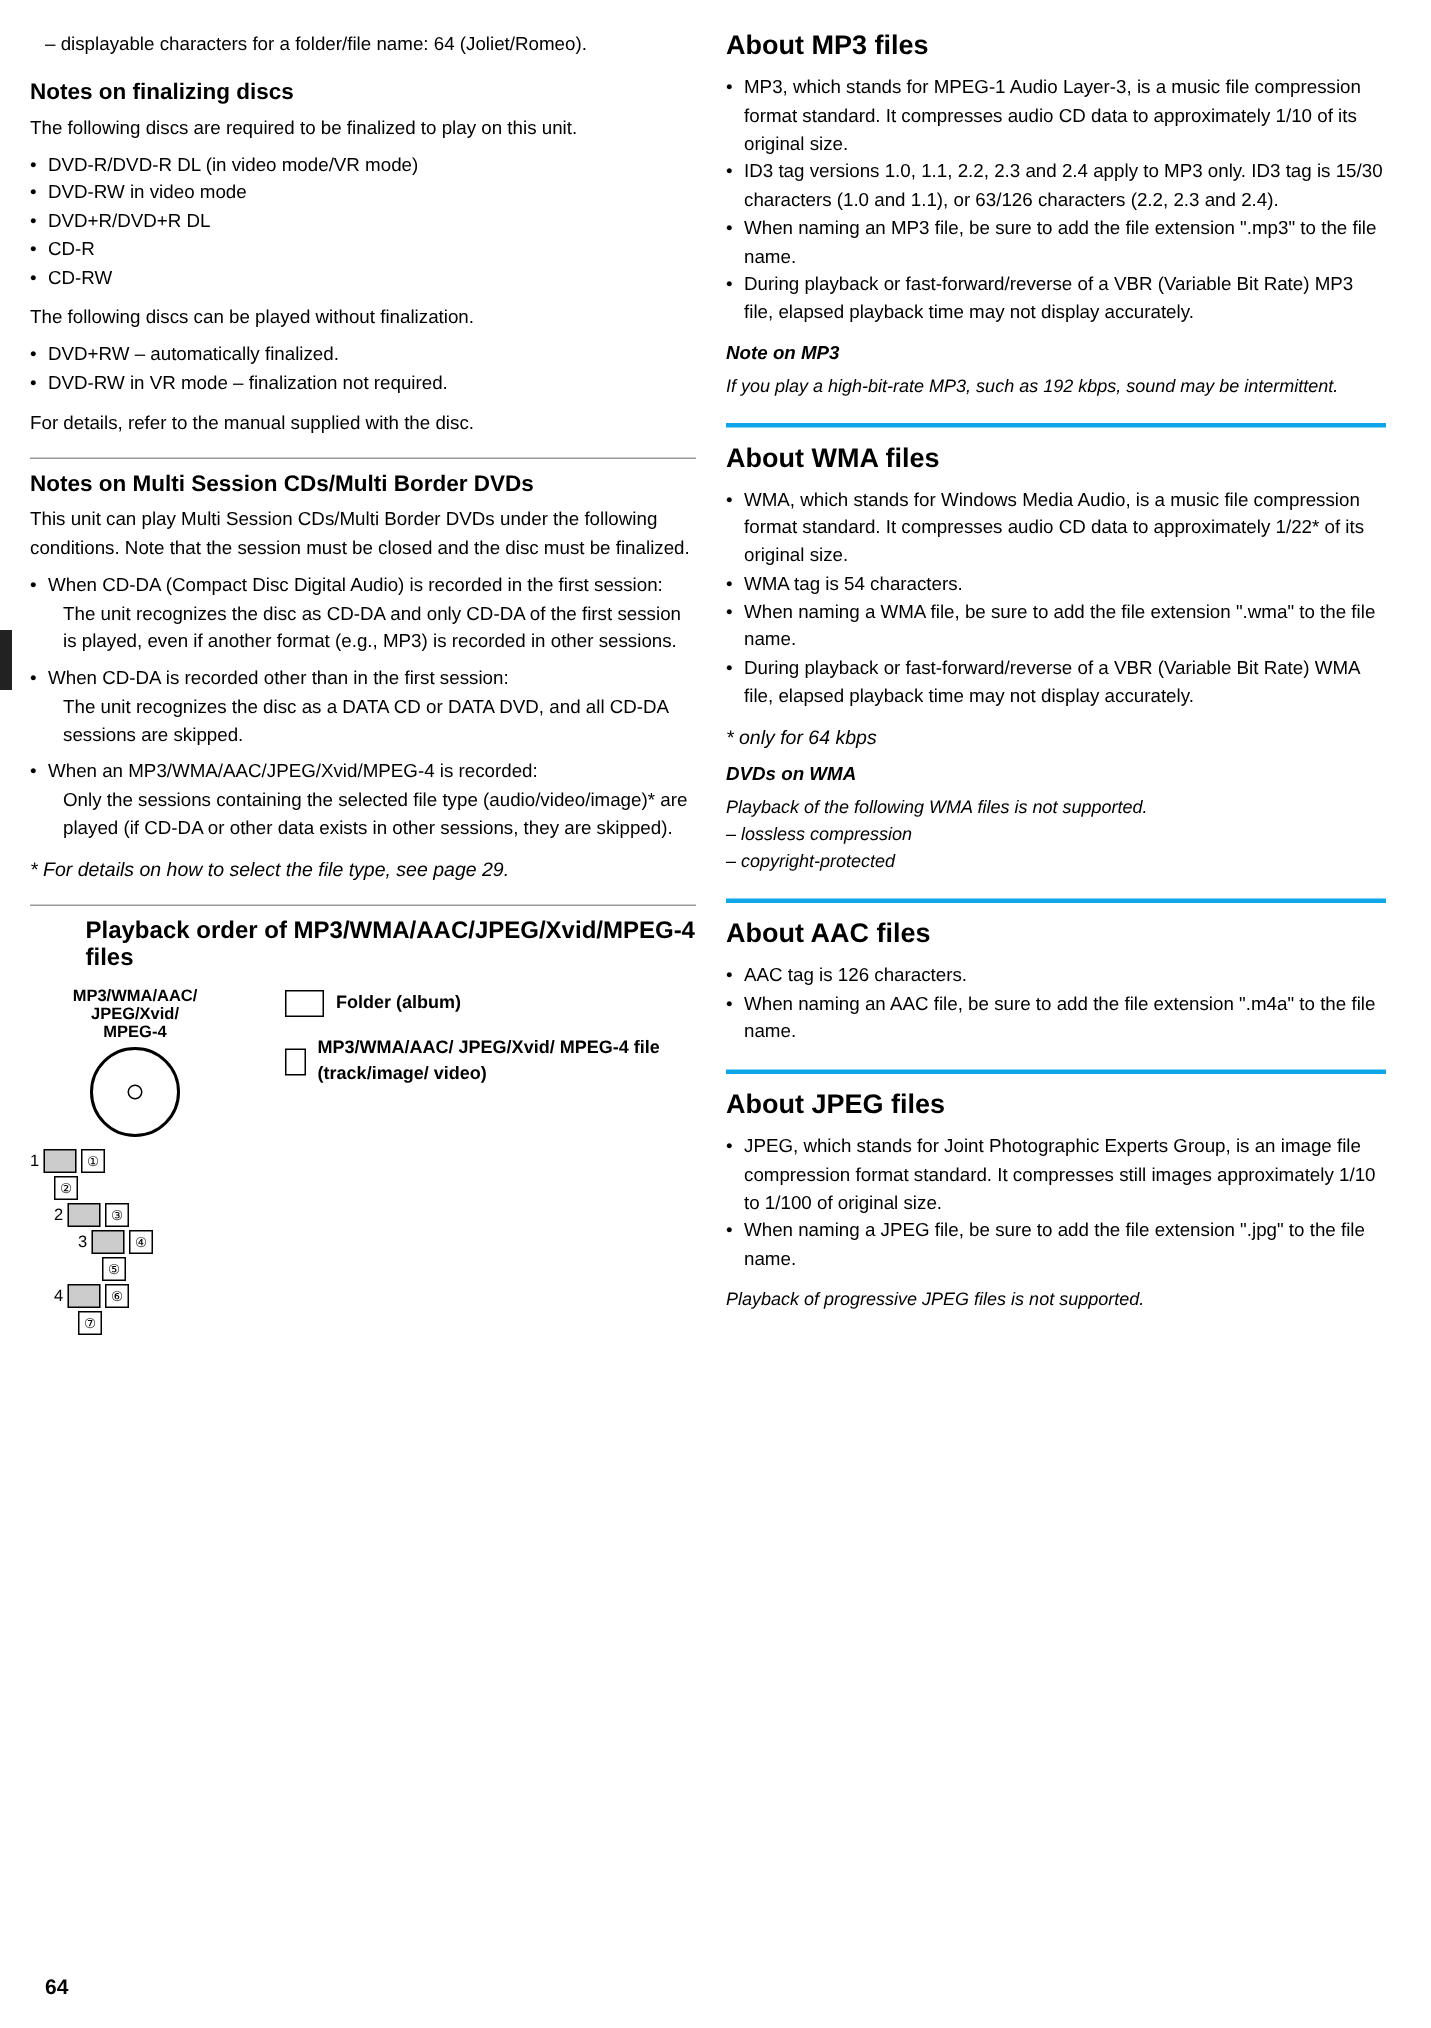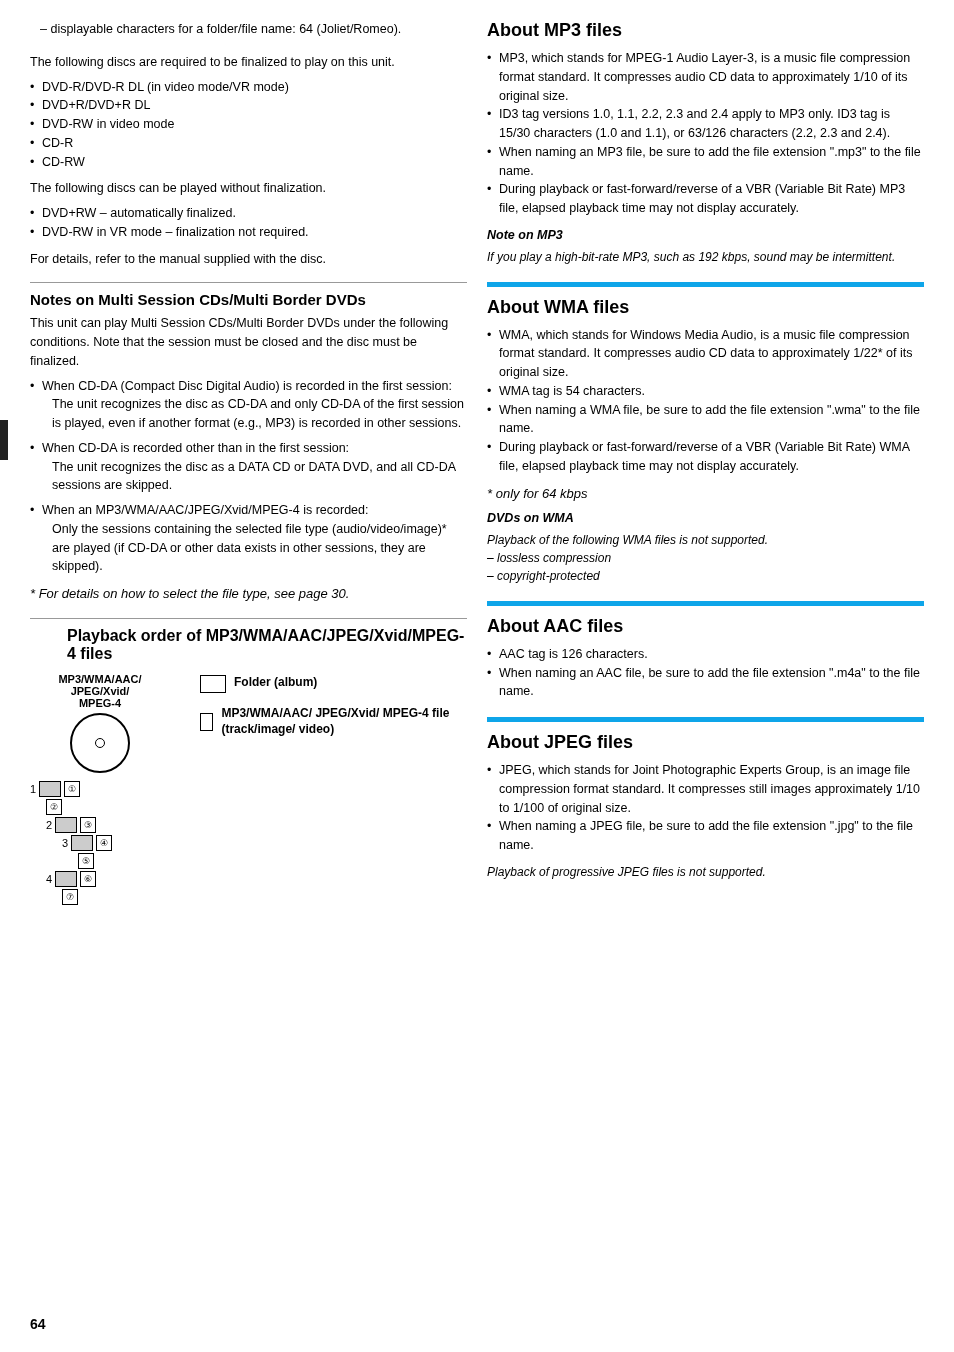--- a/index.html
+++ b/index.html
@@ -7,21 +7,21 @@
       background: #fff;
       font-family: Arial, Helvetica, sans-serif;
       font-size: 13px;
       color: #000;
       width: 954px;
       min-height: 1352px;
     }
     .page {
       display: flex;
       flex-direction: row;
-      padding: 20px 30px 20px 30px;
+      padding: 20px 30px 20px 20px;
       gap: 20px;
     }
     .left-col {
       flex: 1;
       max-width: 460px;
     }
     .right-col {
       flex: 1;
       max-width: 440px;
     }
@@ -79,21 +79,21 @@
       margin-bottom: 6px;
     }
     .footnote {
       font-size: 13px;
       font-style: italic;
       line-height: 1.5;
       margin-bottom: 4px;
     }
     .right-section {
       margin-bottom: 16px;
-      border-top: 5px solid #0ea5e9;
+      border-top: 3px solid #0ea5e9;
       padding-top: 10px;
     }
     .right-section:first-child {
       border-top: none;
       padding-top: 0;
     }
     .page-number {
       position: absolute;
       bottom: 20px;
       left: 30px;
@@ -173,25 +173,26 @@
 <body>
 
 <div class="page-wrapper">
   <div class="black-bar"></div>
   <div class="page">
 
     <div class="left-col">
       <p class="intro-text">– displayable characters for a folder/file name: 64 (Joliet/Romeo).</p>
 
       <div class="section">
+        <h2 class="section-title">Notes on finalizing discs</h2>
         <p>The following discs are required to be finalized to play on this unit.</p>
         <ul>
           <li>DVD-R/DVD-R DL (in video mode/VR mode)</li>
+          <li>DVD-RW in video mode</li>
           <li>DVD+R/DVD+R DL</li>
-          <li>DVD-RW in video mode</li>
           <li>CD-R</li>
           <li>CD-RW</li>
         </ul>
         <p>The following discs can be played without finalization.</p>
         <ul>
           <li>DVD+RW – automatically finalized.</li>
           <li>DVD-RW in VR mode – finalization not required.</li>
         </ul>
         <p>For details, refer to the manual supplied with the disc.</p>
       </div>
@@ -214,21 +215,21 @@
               <p>The unit recognizes the disc as a DATA CD or DATA DVD, and all CD-DA sessions are skipped.</p>
             </div>
           </li>
           <li>
             <span>When an MP3/WMA/AAC/JPEG/Xvid/MPEG-4 is recorded:</span>
             <div class="sub-indent">
               <p>Only the sessions containing the selected file type (audio/video/image)* are played (if CD-DA or other data exists in other sessions, they are skipped).</p>
             </div>
           </li>
         </ul>
-        <p class="footnote">* For details on how to select the file type, see page 30.</p>
+        <p class="footnote">* For details on how to select the file type, see page 29.</p>
       </div>
 
       <div class="dash-line"></div>
 
       <div class="section">
         <h2 class="section-title" style="font-size:16px;margin-left:37px;">Playback order of MP3/WMA/AAC/JPEG/Xvid/MPEG-4 files</h2>
         <div class="playback-diagram">
           <div class="diagram-left">
             <div class="disc-label">MP3/WMA/AAC/<br>JPEG/Xvid/<br>MPEG-4</div>
             <div class="disc-circle">

